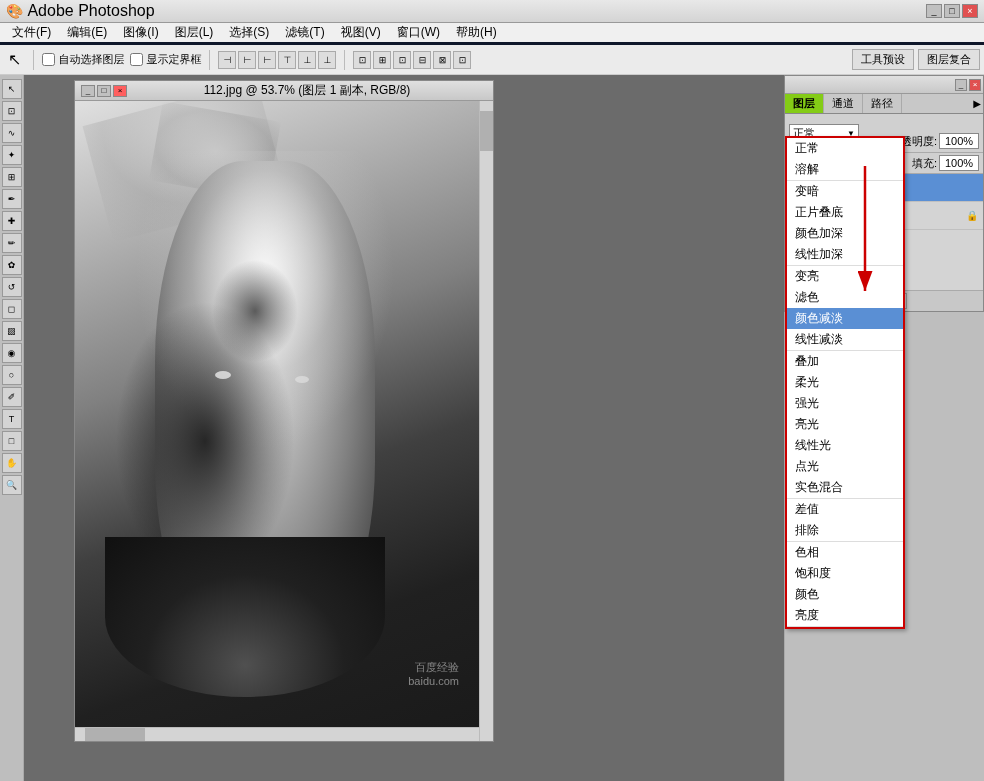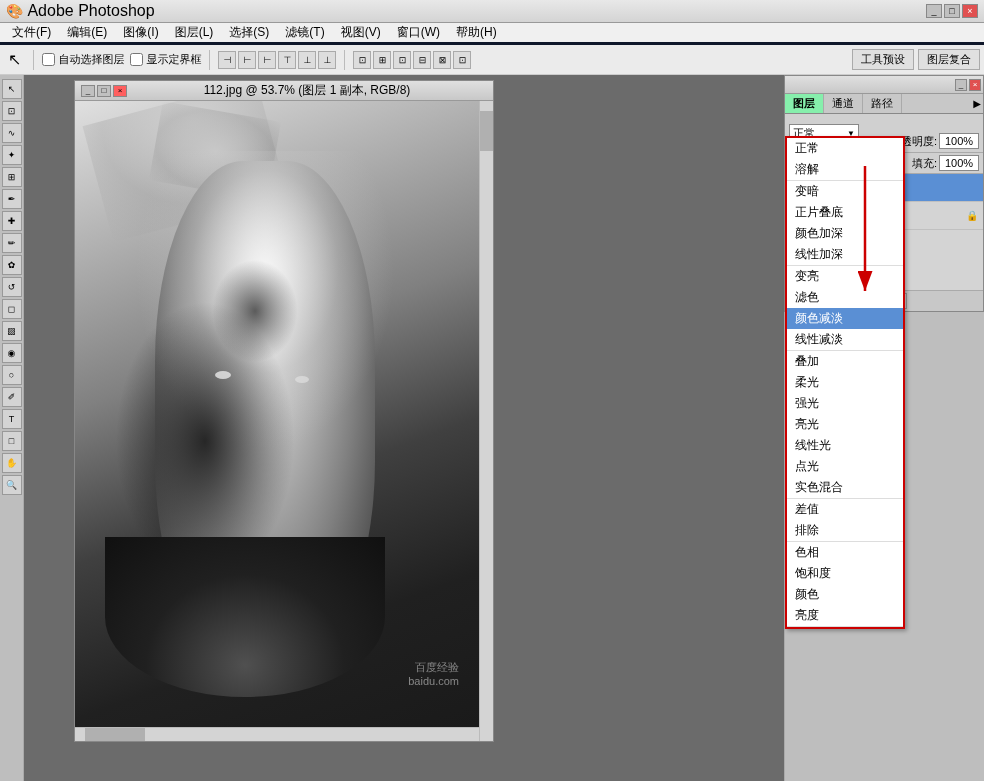--- a/index.html
+++ b/index.html
@@ -260,21 +260,21 @@
       background: #c8c8c8;
       border-bottom: 1px solid #888;
     }
     .layers-tab {
       padding: 2px 8px;
       font-size: 11px;
       cursor: pointer;
       border-right: 1px solid #aaa;
     }
     .layers-tab.active {
-      background: #86efac;
+      background: #84cc16;
       font-weight: bold;
     }
     .layers-panel-header {
       display: flex;
       align-items: center;
       padding: 3px 4px;
       background: #d0d0d0;
       border-bottom: 1px solid #aaa;
       gap: 4px;
     }

